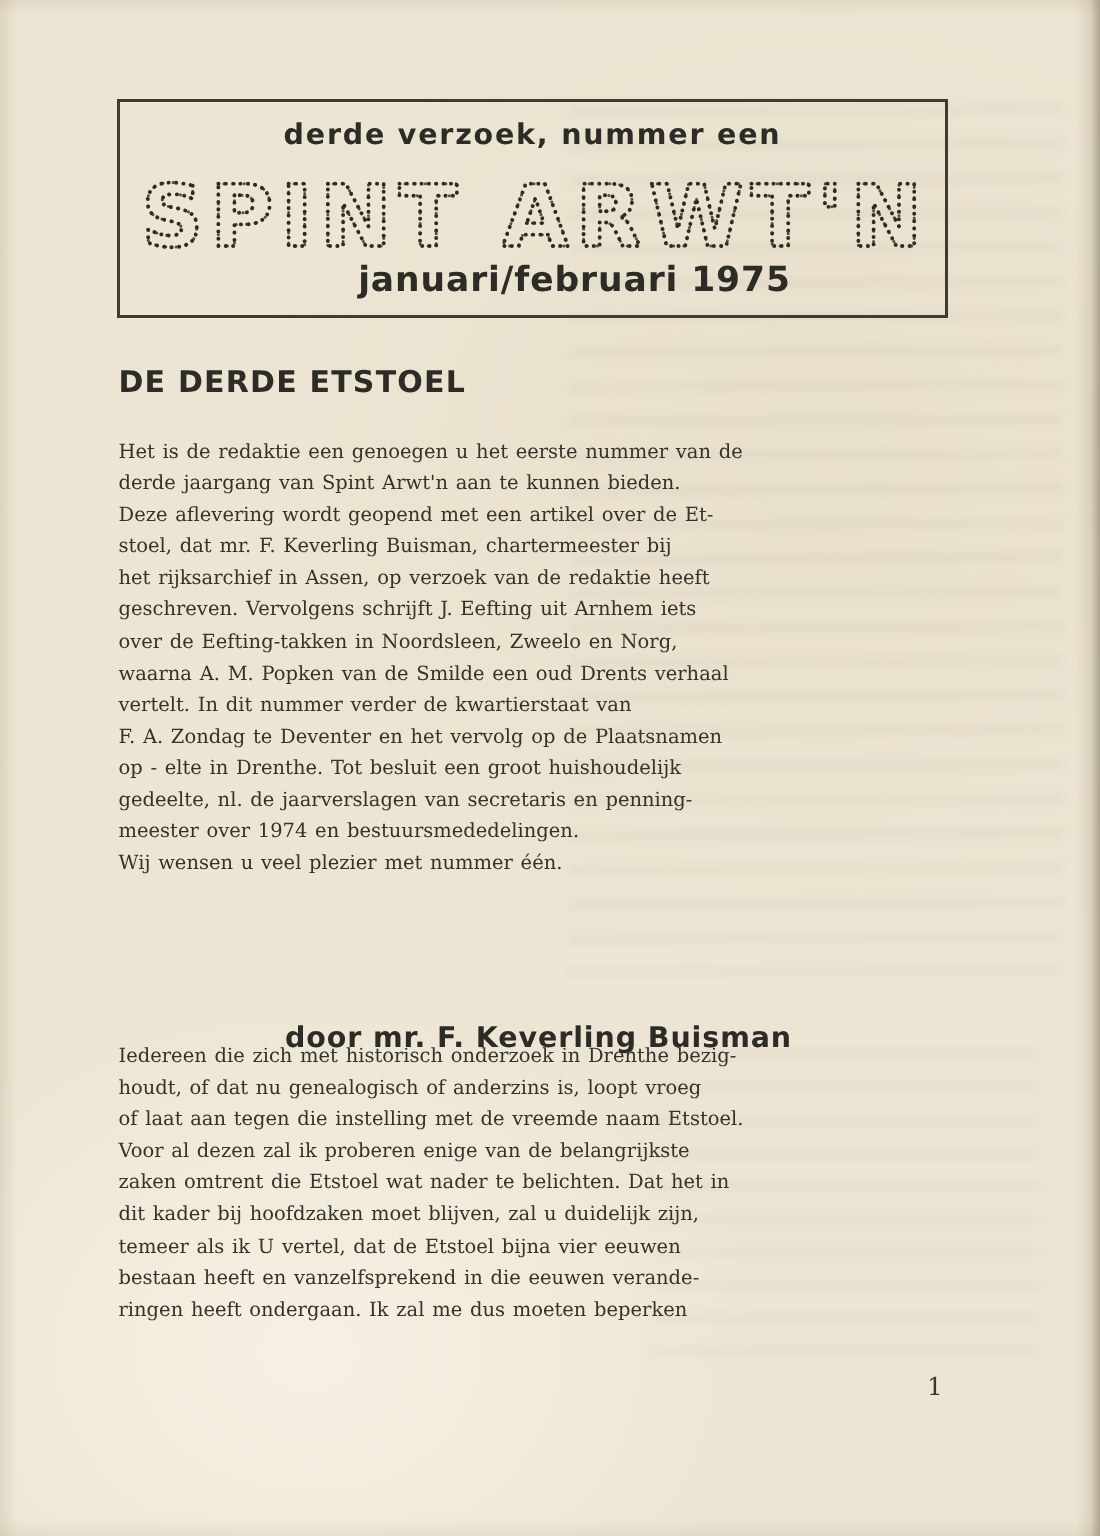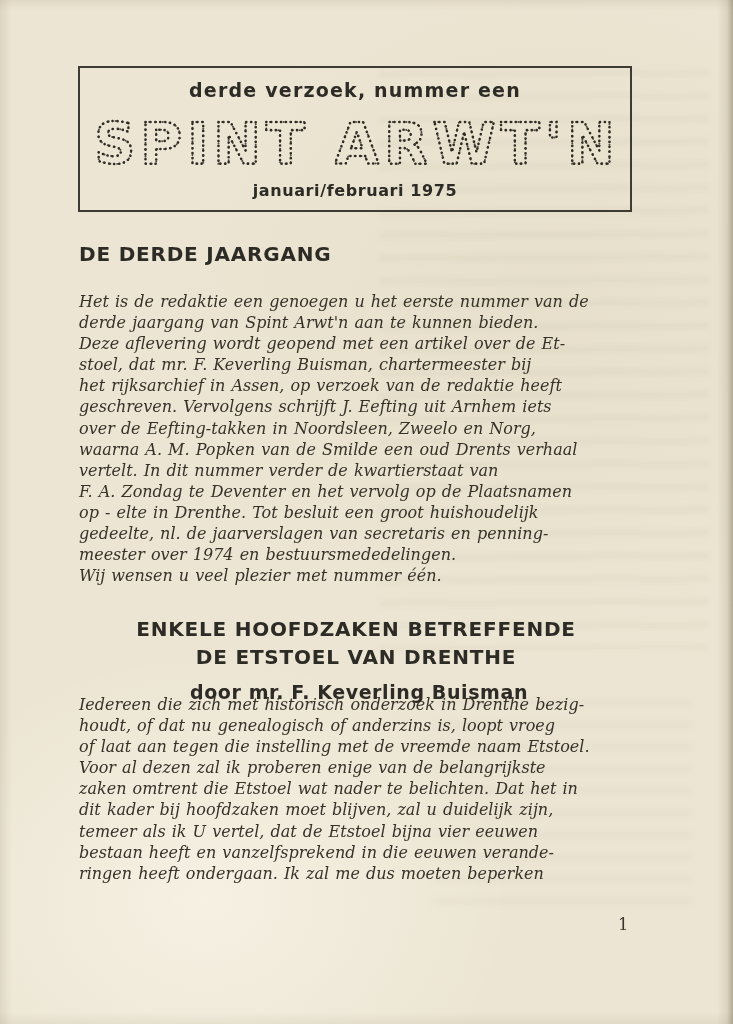--- a/index.html
+++ b/index.html
@@ -78,23 +78,24 @@
     top: 38px;
     left: 7px;
   }
   .masthead-date {
     position: absolute;
     bottom: 10px;
     left: 0;
     width: 100%;
     font-family: "DejaVu Sans", sans-serif;
     font-weight: bold;
-    font-size: 16px;
+    font-size: 23px;
     letter-spacing: 0.6px;
     color: #2d2b26;
+    padding-left: 28px;
   }
   .h-article {
     position: absolute;
     font-family: "DejaVu Sans", sans-serif;
     font-weight: bold;
     color: #2d2b26;
   }
   .heading-1 {
     left: 79px;
     top: 242px;
@@ -116,26 +117,25 @@
     top: 681px;
     width: 554px;
     text-align: center;
     font-size: 19px;
     letter-spacing: 0.6px;
   }
   .body-text {
     position: absolute;
     left: 79px;
     width: 585px;
-    font-size: 16px;
+    font-size: 13px;
     line-height: 21.1px;
     white-space: pre-line;
     word-spacing: 1px;
     color: #363229;
-    font-style: italic;
   }
   .para-1 { top: 291px; }
   .para-2 { top: 694px; }
   .page-number {
     position: absolute;
     left: 618px;
     top: 915px;
     font-size: 16.5px;
     color: #3a362d;
   }
@@ -150,39 +150,37 @@
 
   <div class="masthead-box">
     <div class="masthead-edition">derde verzoek, nummer een</div>
     <svg class="masthead-title-svg" width="540" height="76" viewBox="0 0 540 76">
       <text x="270" y="58" text-anchor="middle" font-family="DejaVu Sans, sans-serif" font-weight="bold" font-size="57" letter-spacing="5" fill="none" stroke="#2e2b25" stroke-width="2.6" stroke-dasharray="0.1 4.8" stroke-linecap="round">SPINT ARWT'N</text>
       <text x="270" y="58" text-anchor="middle" font-family="DejaVu Sans, sans-serif" font-weight="bold" font-size="57" letter-spacing="5" fill="none" stroke="#2e2b25" stroke-width="2" stroke-dasharray="0.1 6.7" stroke-dashoffset="3.1" stroke-linecap="round" opacity="0.8">SPINT ARWT'N</text>
     </svg>
     <div class="masthead-date">januari/februari 1975</div>
   </div>
 
-  <div class="h-article heading-1">DE DERDE JAARGANG</div>
+  <div class="h-article heading-1">DE DERDE ETSTOEL</div>
 
   <div class="body-text para-1">Het is de redaktie een genoegen u het eerste nummer van de
 derde jaargang van Spint Arwt'n aan te kunnen bieden.
 Deze aflevering wordt geopend met een artikel over de Et-
 stoel, dat mr. F. Keverling Buisman, chartermeester bij
 het rijksarchief in Assen, op verzoek van de redaktie heeft
 geschreven. Vervolgens schrijft J. Eefting uit Arnhem iets
 over de Eefting-takken in Noordsleen, Zweelo en Norg,
 waarna A. M. Popken van de Smilde een oud Drents verhaal
 vertelt. In dit nummer verder de kwartierstaat van
 F. A. Zondag te Deventer en het vervolg op de Plaatsnamen
 op - elte in Drenthe. Tot besluit een groot huishoudelijk
 gedeelte, nl. de jaarverslagen van secretaris en penning-
 meester over 1974 en bestuursmededelingen.
 Wij wensen u veel plezier met nummer één.</div>
 
-  <div class="h-article heading-2">ENKELE HOOFDZAKEN BETREFFENDE
-DE ETSTOEL VAN DRENTHE</div>
 
   <div class="h-article byline">door mr. F. Keverling Buisman</div>
 
   <div class="body-text para-2">Iedereen die zich met historisch onderzoek in Drenthe bezig-
 houdt, of dat nu genealogisch of anderzins is, loopt vroeg
 of laat aan tegen die instelling met de vreemde naam Etstoel.
 Voor al dezen zal ik proberen enige van de belangrijkste
 zaken omtrent die Etstoel wat nader te belichten. Dat het in
 dit kader bij hoofdzaken moet blijven, zal u duidelijk zijn,
 temeer als ik U vertel, dat de Etstoel bijna vier eeuwen

